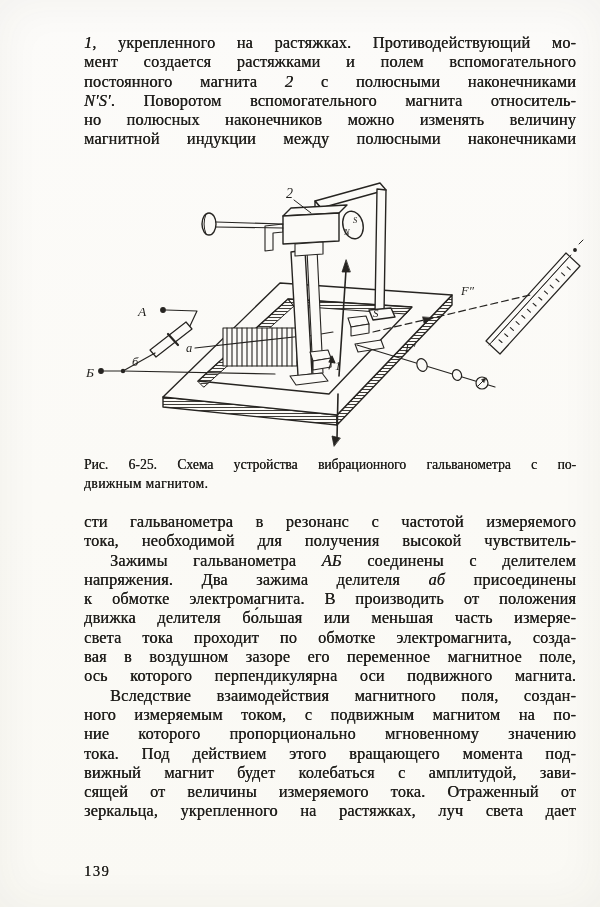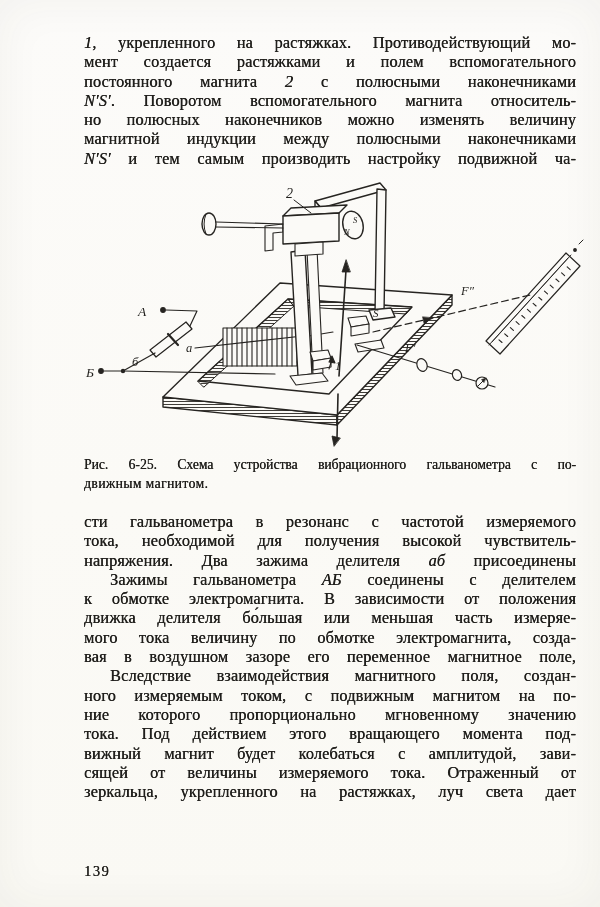--- a/index.html
+++ b/index.html
@@ -42,21 +42,20 @@
 
 <div class="page">
 
   <div class="textcol top-text">
       <div class="line just"><em>1,</em><span> укрепленного на растяжках. Противодействующий мо-</span></div>
       <div class="line just"><span>мент создается растяжками и полем вспомогательного</span></div>
       <div class="line just"><span>постоянного магнита </span><em>2</em><span> с полюсными наконечниками</span></div>
       <div class="line just"><em>N′S′</em><span>. Поворотом вспомогательного магнита относитель-</span></div>
       <div class="line just"><span>но полюсных наконечников можно изменять величину</span></div>
       <div class="line just"><span>магнитной индукции между полюсными наконечниками</span></div>
-      <div class="line just"><em>N′S′</em><span> и тем самым производить настройку подвижной ча-</span></div>
     </div>
 
   <div class="fig">
     <svg viewBox="0 0 505 275">
       <defs>
         <pattern id="hz" width="4" height="3" patternUnits="userSpaceOnUse">
           <path d="M0,1.5 H4" stroke="#2a2824" stroke-width="0.9"></path>
         </pattern>
       </defs>
       <g fill="none" stroke="#262421" stroke-width="1.4" stroke-linejoin="round" stroke-linecap="round">
@@ -166,26 +165,27 @@
   </div>
 
   <div class="caption">
     <div class="cap1">Рис. 6-25. Схема устройства вибрационного гальванометра с по-</div>
     <div class="cap2">движным магнитом.</div>
   </div>
 
   <div class="textcol body-text">
       <div class="line just"><span>сти гальванометра в резонанс с частотой измеряемого</span></div>
       <div class="line just"><span>тока, необходимой для получения высокой чувствитель-</span></div>
+      <div class="line just indent"><span>Зажимы гальванометра </span><em>АБ</em><span> соединены с делителем</span></div>
       <div class="line just"><span>напряжения. Два зажима делителя </span><em>аб</em><span> присоединены</span></div>
-      <div class="line just indent"><span>Зажимы гальванометра </span><em>АБ</em><span> соединены с делителем</span></div>
-      <div class="line just"><span>к обмотке электромагнита. В зависимости от положения</span></div>
+      <div class="line just"><span>к обмотке электромагнита. В производить от положения</span></div>
       <div class="line just"><span>движка делителя бо́льшая или меньшая часть измеряе-</span></div>
-      <div class="line just"><span>мого тока величину по обмотке электромагнита, созда-</span></div>
+      <div class="line just"><span>света тока проходит по обмотке электромагнита, созда-</span></div>
       <div class="line just"><span>вая в воздушном зазоре его переменное магнитное поле,</span></div>
+      <div class="line just"><span>ось которого перпендикулярна оси подвижного магнита.</span></div>
       <div class="line just indent"><span>Вследствие взаимодействия магнитного поля, создан-</span></div>
       <div class="line just"><span>ного измеряемым током, с подвижным магнитом на по-</span></div>
       <div class="line just"><span>ние которого пропорционально мгновенному значению</span></div>
       <div class="line just"><span>тока. Под действием этого вращающего момента под-</span></div>
       <div class="line just"><span>вижный магнит будет колебаться с амплитудой, зави-</span></div>
       <div class="line just"><span>сящей от величины измеряемого тока. Отраженный от</span></div>
       <div class="line just"><span>зеркальца, укрепленного на растяжках, луч света дает</span></div>
     </div>
 
   <div class="pagenum">139</div>

